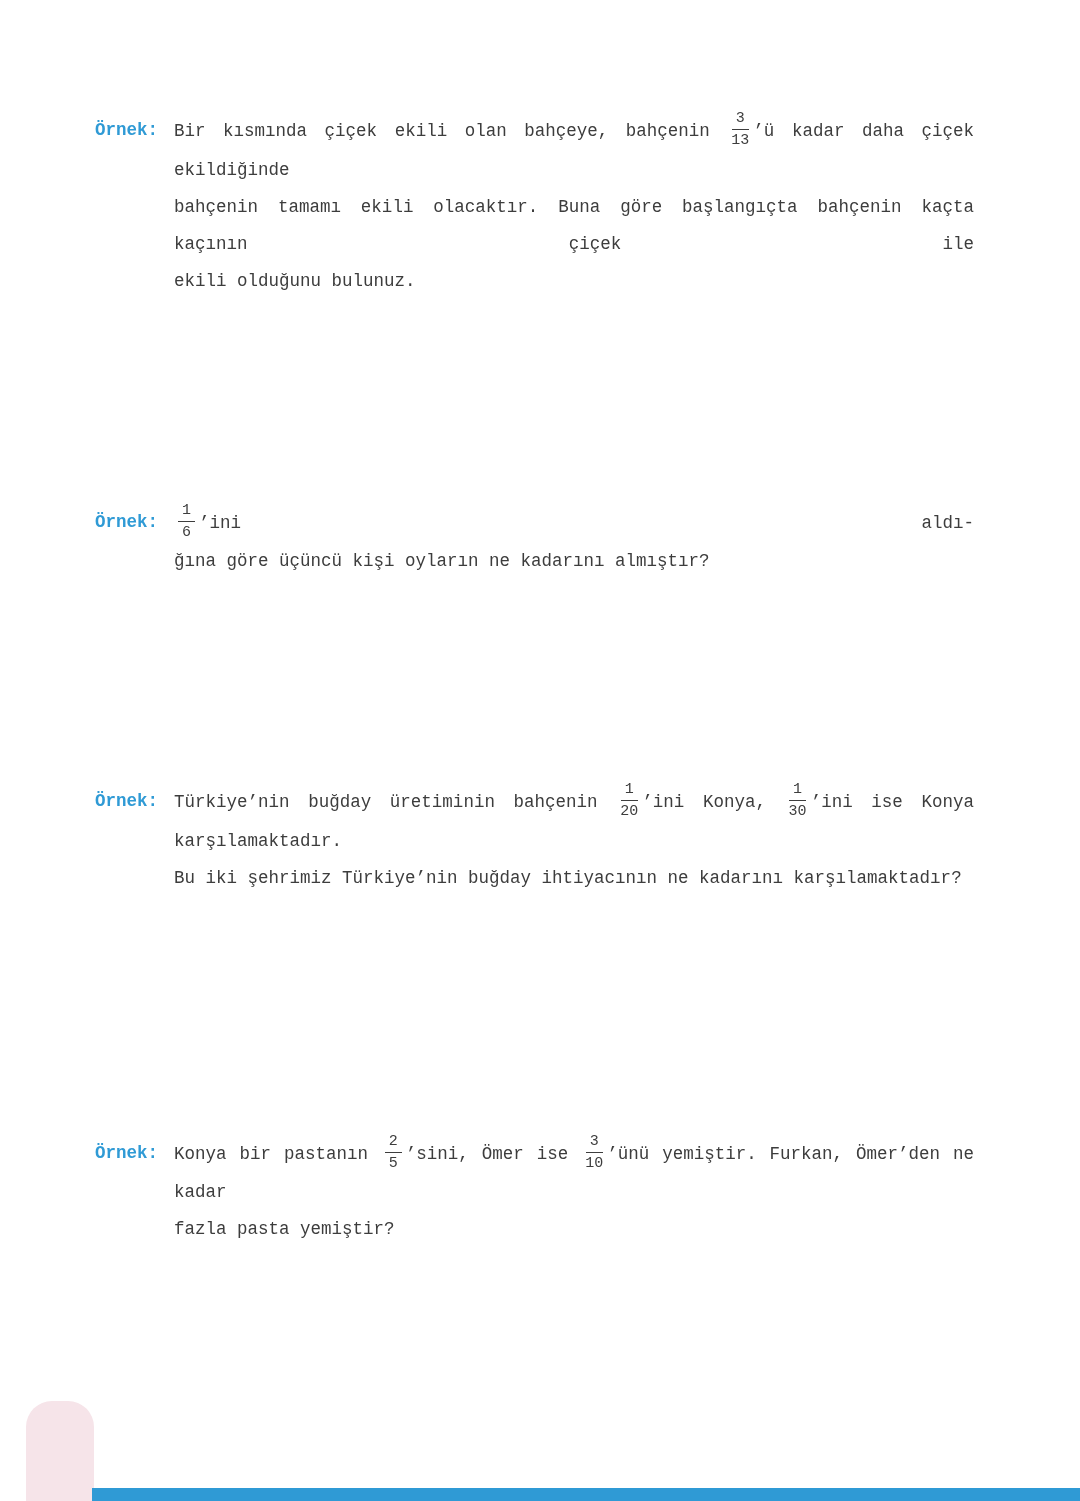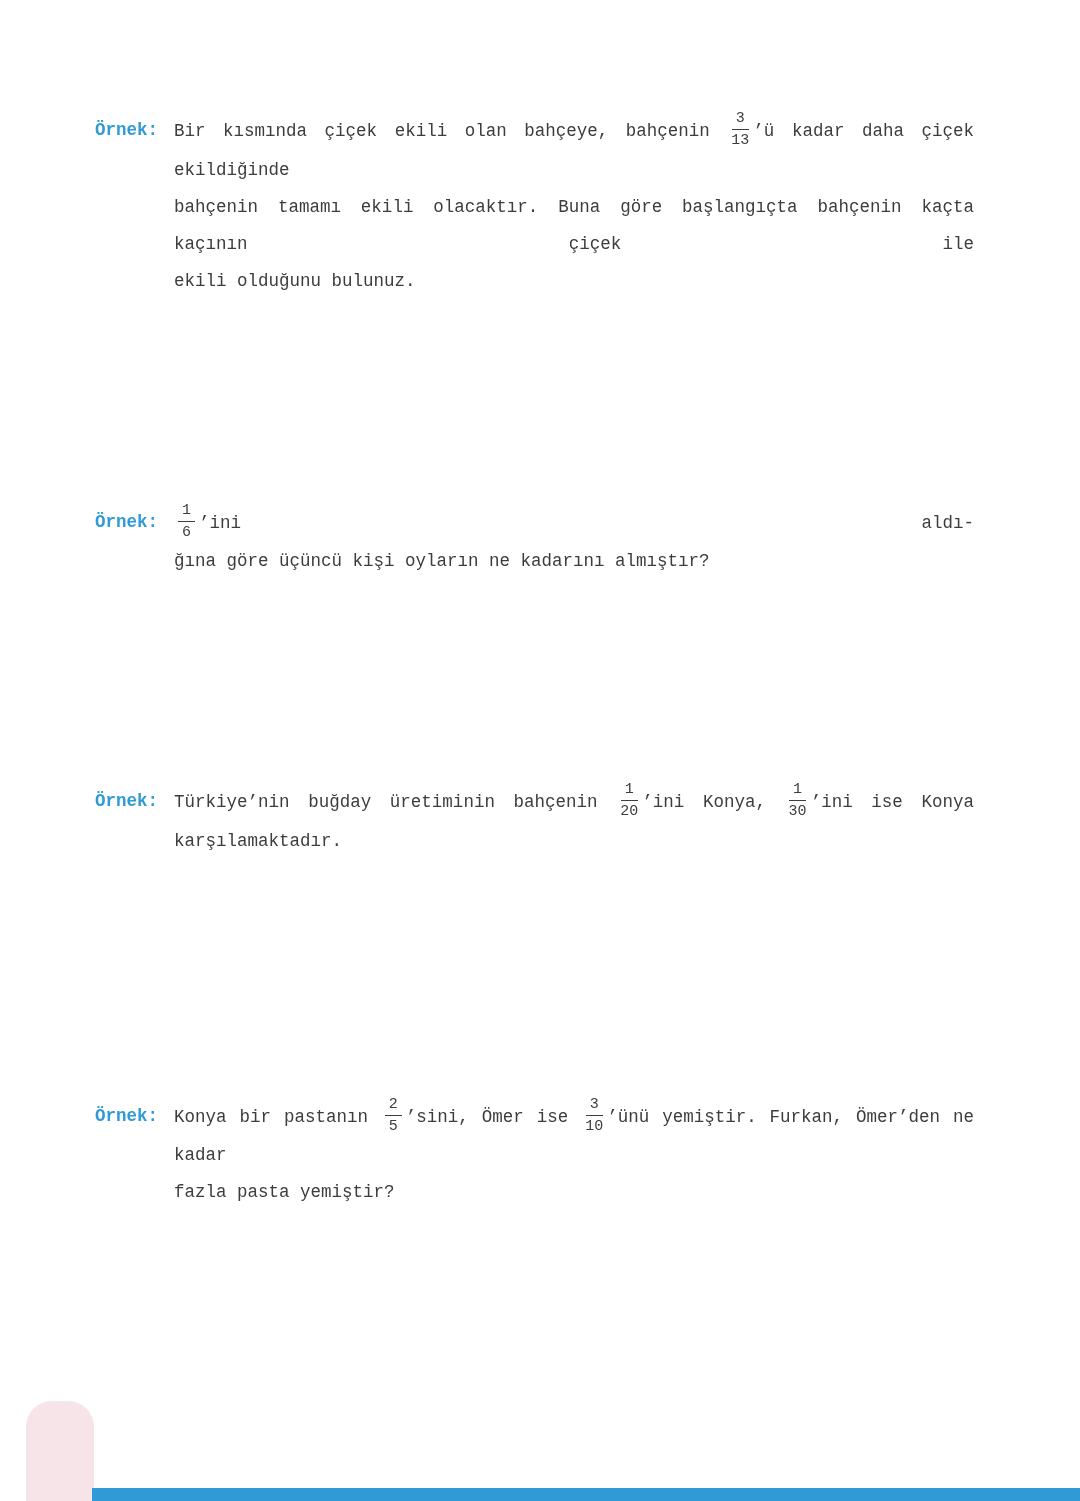--- a/index.html
+++ b/index.html
@@ -93,20 +93,21 @@
     <div class="example">
       <div class="label">Örnek:</div>
       <div class="content">
         <div class="line fill"><span>Türkiye’nin buğday üretiminin bahçenin </span><span class="frac">
             <span class="num">1</span>
             <span class="den">20</span>
           </span><span>’ini Konya, </span><span class="frac">
             <span class="num">1</span>
             <span class="den">30</span>
           </span><span>’ini ise Konya karşılamaktadır.</span></div>
+        <div class="line"><span>Bu iki şehrimiz Türkiye’nin buğday ihtiyacının ne kadarını karşılamaktadır?</span></div>
       </div>
     </div>
     <div class="example">
       <div class="label">Örnek:</div>
       <div class="content">
         <div class="line fill"><span>Konya bir pastanın </span><span class="frac">
             <span class="num">2</span>
             <span class="den">5</span>
           </span><span>’sini, Ömer ise </span><span class="frac">
             <span class="num">3</span>

